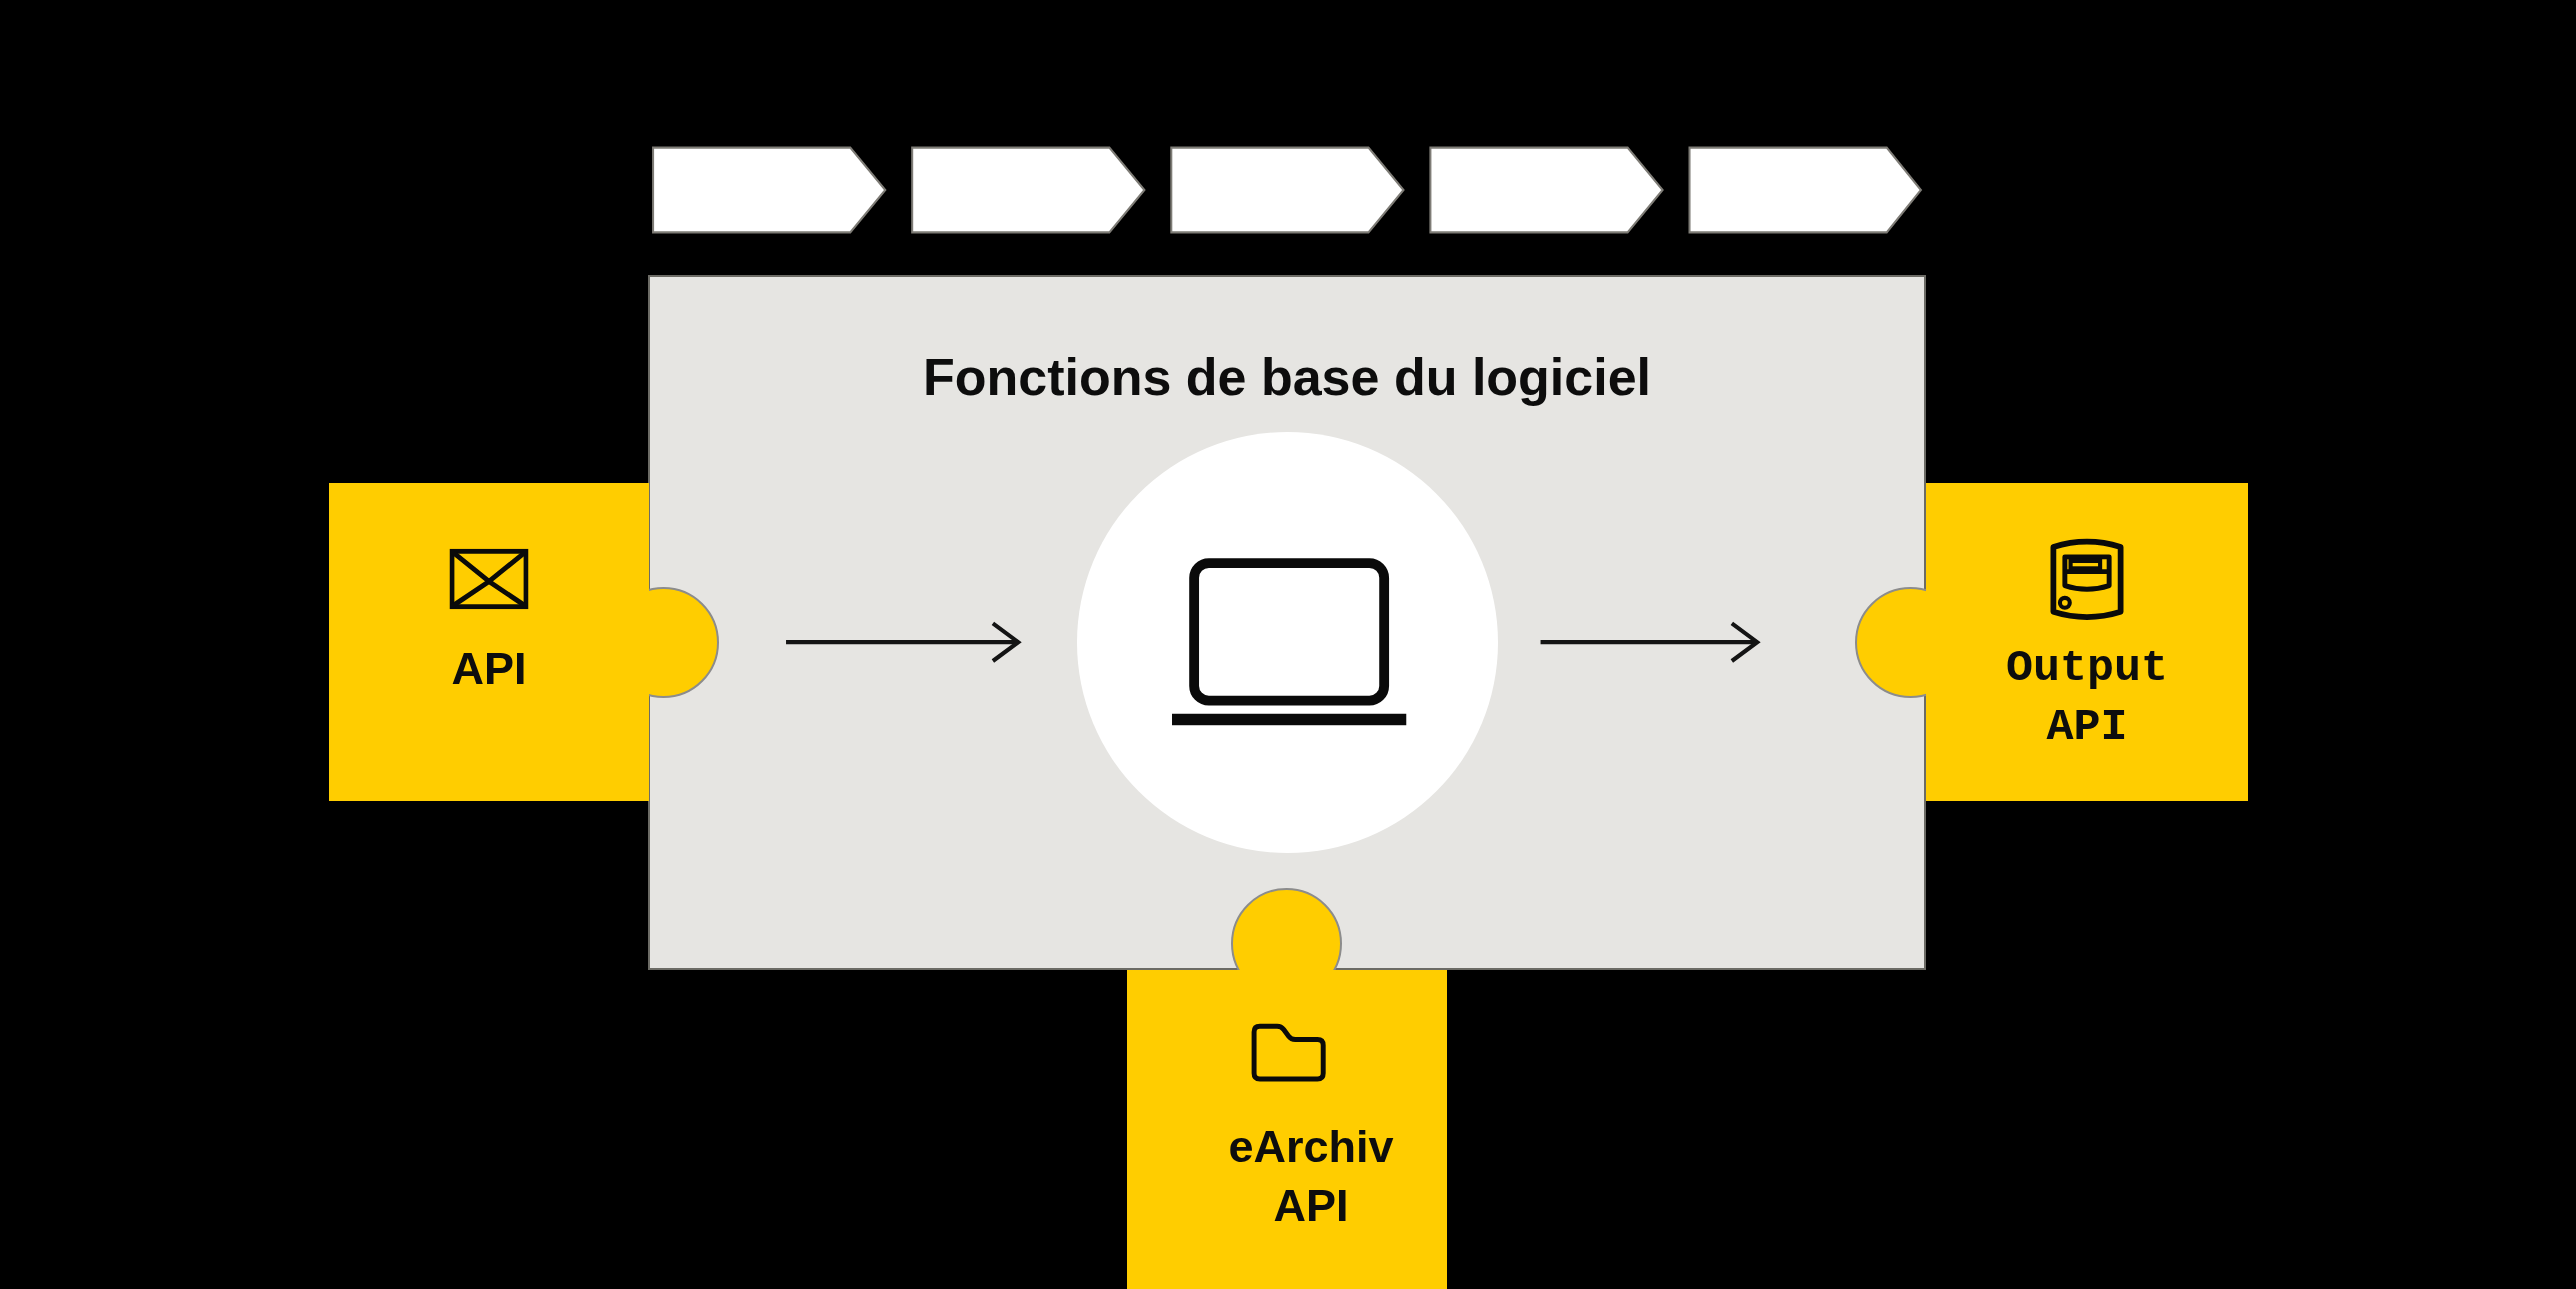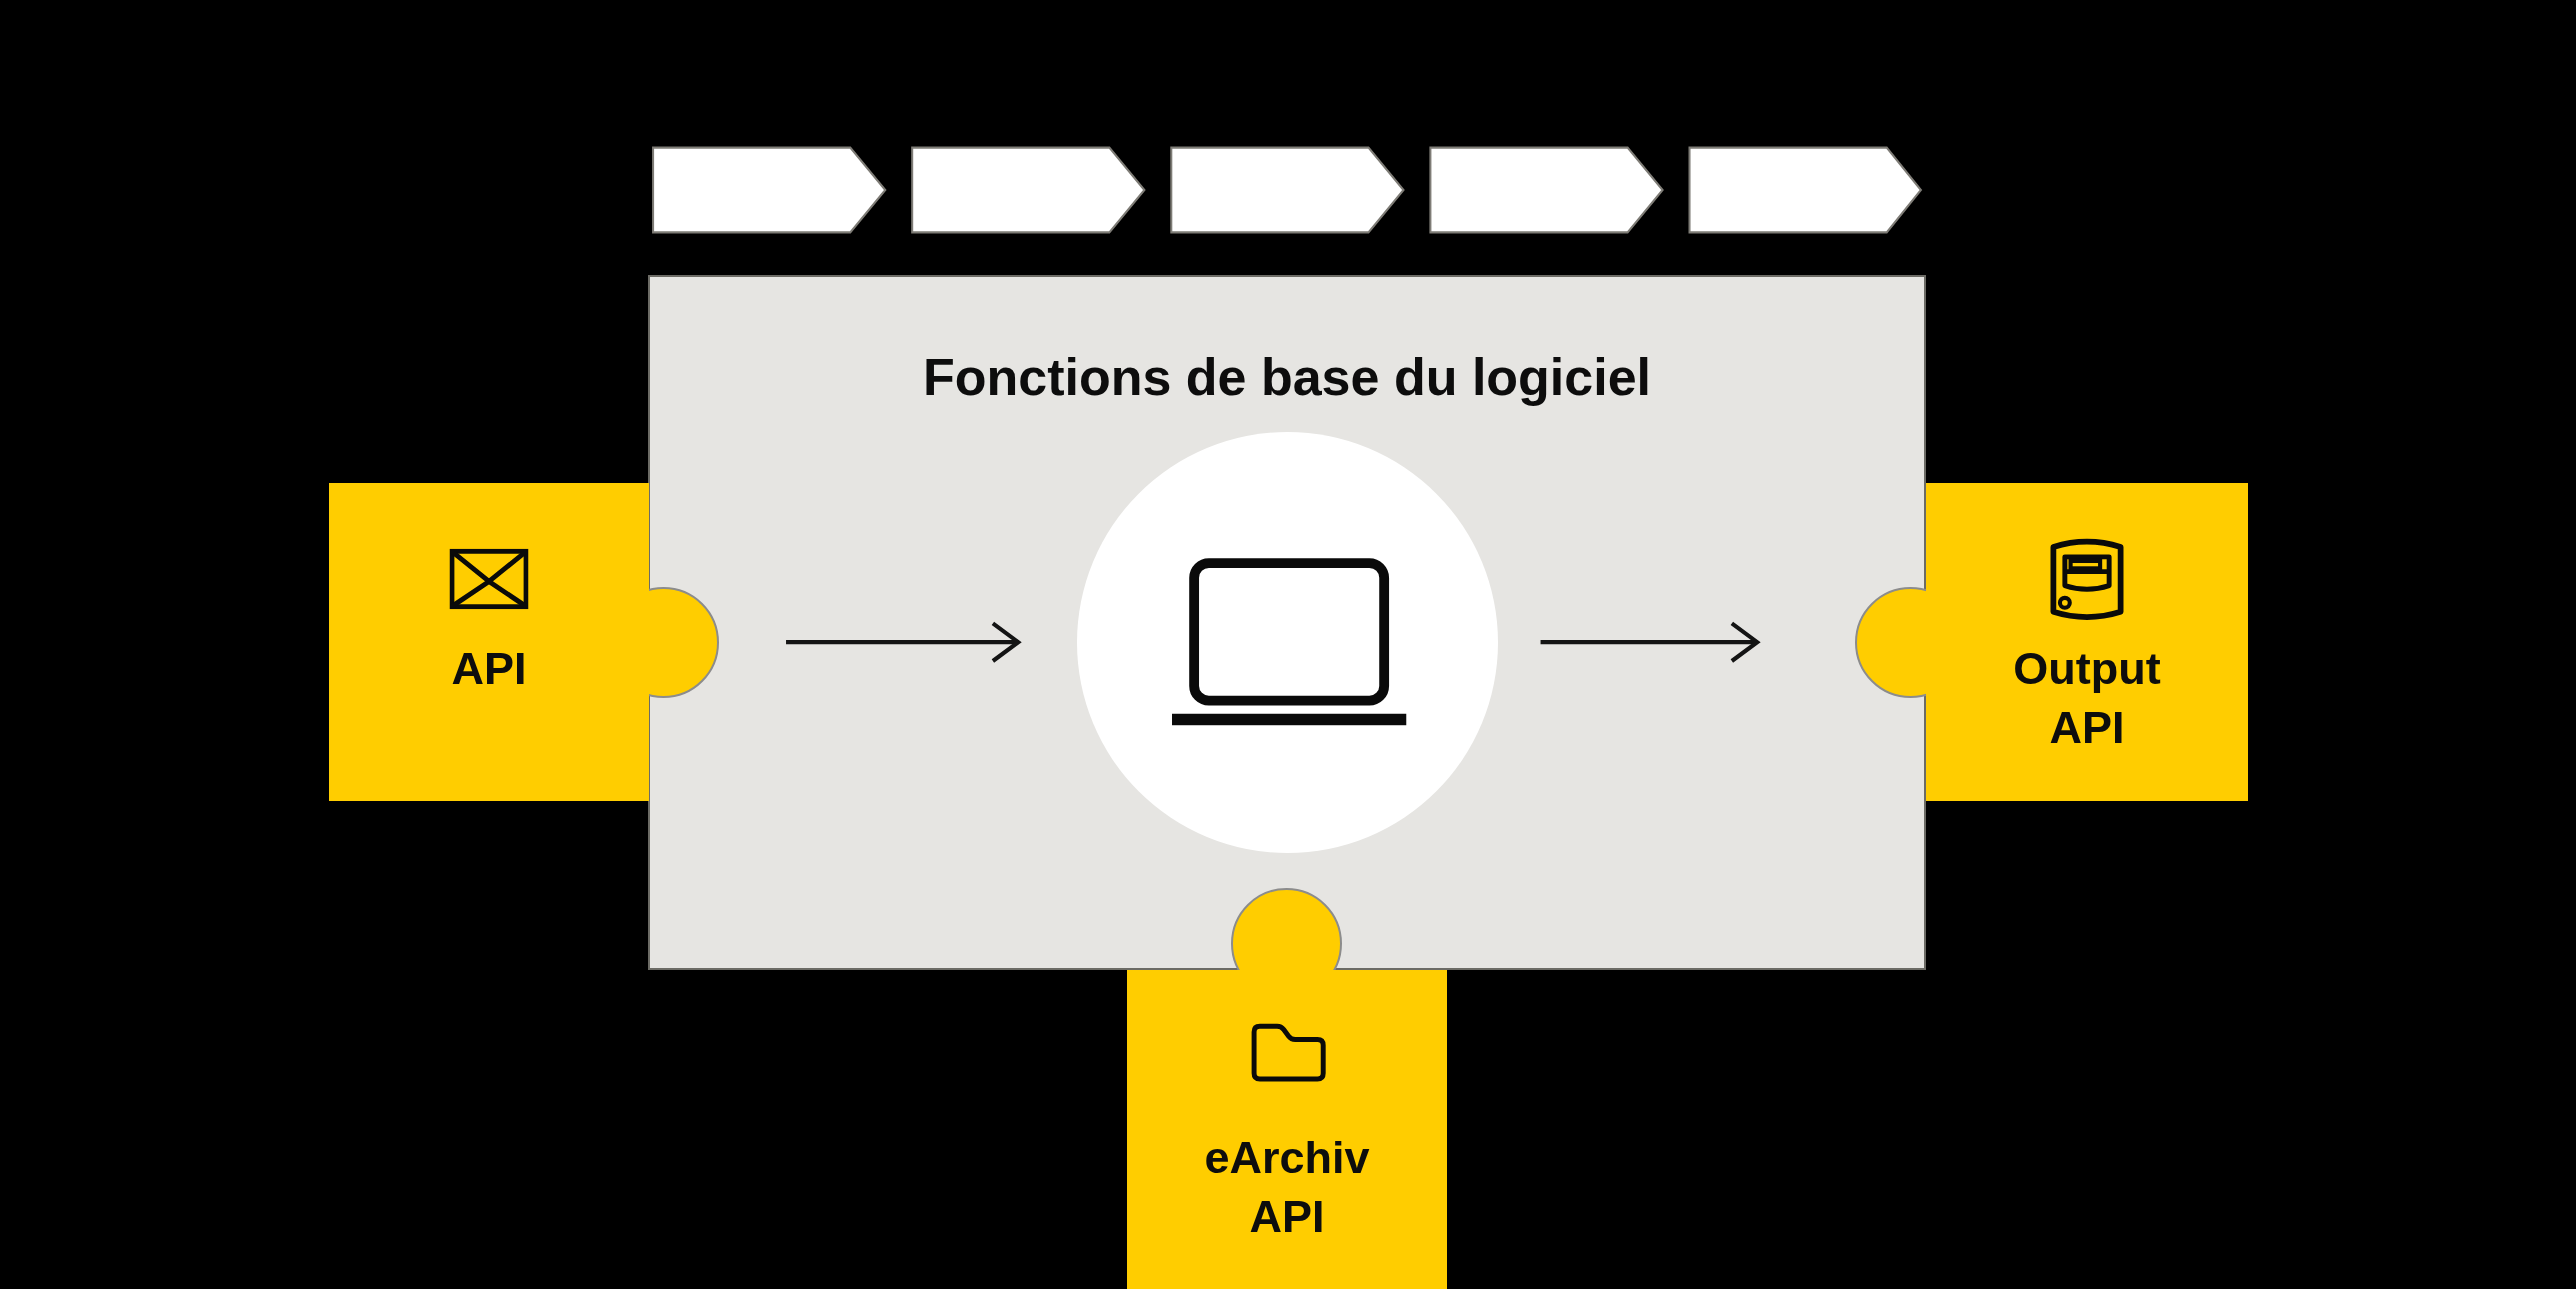--- a/index.html
+++ b/index.html
@@ -62,42 +62,42 @@
   .knob-input  { left: 608px;  top: 587px;  }
   .knob-output { left: 1855px; top: 587px;  }
   .knob-earchiv{ left: 1231px; top: 888px; }
   
   .module {
     position: absolute;
     background: #FFCD00;
     z-index: 3;
   }
   .module-input   { left: 329px;  top: 483px;  width: 320px; height: 318px; }
-  .module-output  { left: 1926px; top: 483px;  width: 322px; height: 318px; }
+  .module-output  { left: 1926px; top: 483px;  width: 322px; height: 318px; font-family: Liberation Mono, monospace; }
   .module-earchiv { left: 1127px; top: 970px; width: 320px; height: 320px; }
   .module .icon-slot {
     position: absolute;
     left: 50%;
     top: 96px;
     transform: translate(-50%, -50%);
     line-height: 0;
   }
   .module-earchiv .icon-slot { top: 81px; }
   .module .module-label {
     position: absolute;
     left: 0;
     top: 156px;
     width: 100%;
     text-align: center;
     font-size: 45px;
     font-weight: 700;
     line-height: 59px;
     color: #0D0D0D;
   }
-  .module-earchiv .module-label { top: 158px; }
+  .module-earchiv .module-label { top: 147px; margin-left: 24px; }
   
   .center-circle {
     position: absolute;
     left: 1077px;
     top: 432px;
     width: 421px;
     height: 421px;
     border-radius: 50%;
     background: #FFFFFF;
     z-index: 2;

